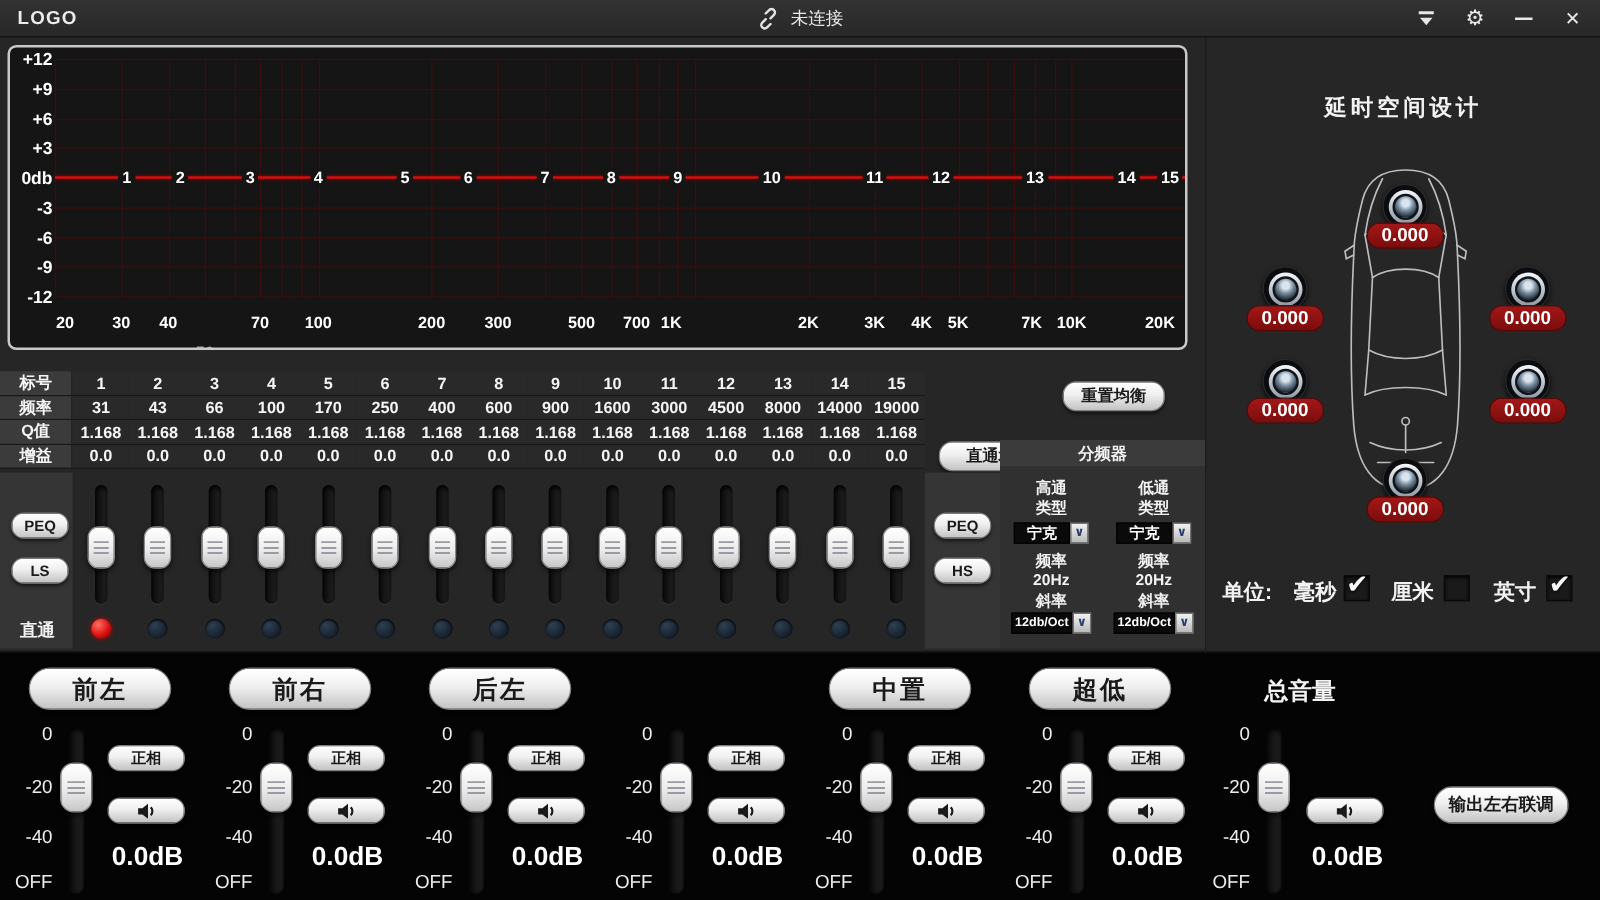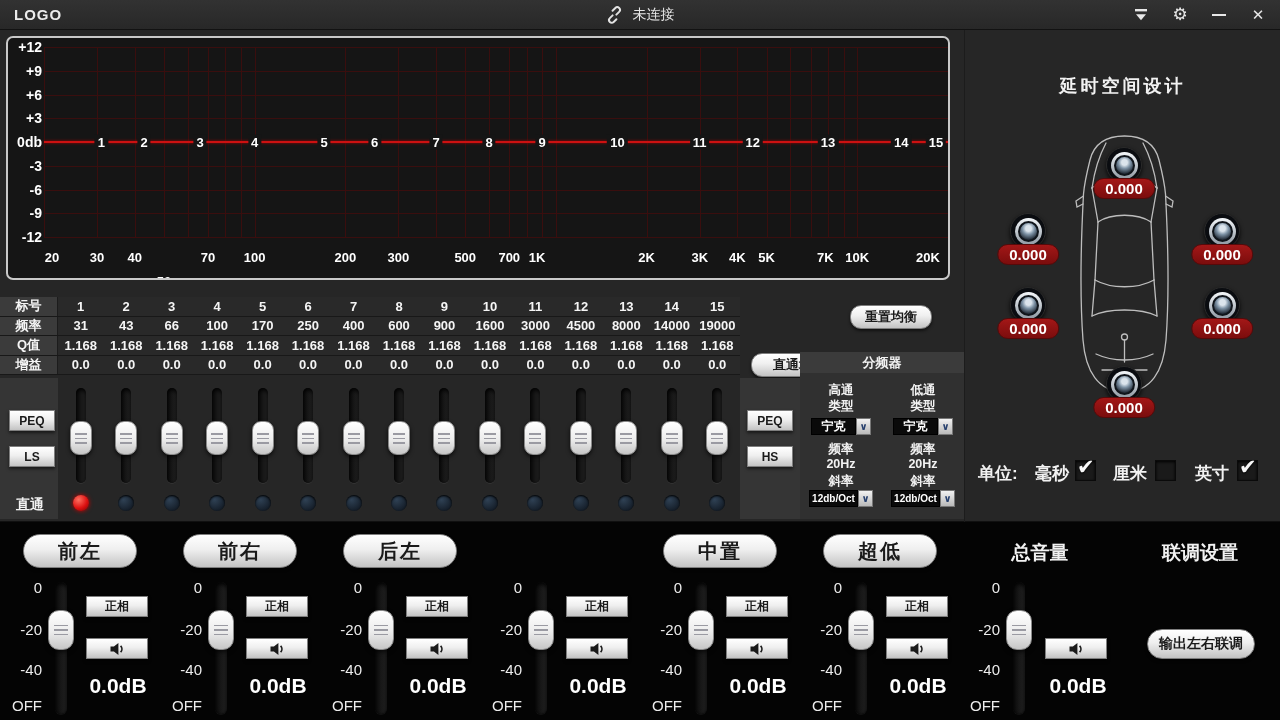--- a/index.html
+++ b/index.html
@@ -43,21 +43,21 @@
   .tcell { flex:1; background:#292929; display:flex; align-items:center; justify-content:center;
     font-size:13px; font-weight:bold; color:#f5f5f5; }
 
   
   .pill { background:linear-gradient(180deg,#ffffff 0%,#efefef 45%,#c3c3c3 100%);
     border:1px solid #7e7e7e; border-radius:12px; color:#1a1a1a; font-weight:bold;
     display:flex; align-items:center; justify-content:center;
     box-shadow:0 2px 3px rgba(0,0,0,.55), inset 0 1px 0 #fff; cursor:default; }
   .pill-big { border-radius:17px; font-size:20px; letter-spacing:2px; }
   .pill-sm { border-radius:11px; font-size:13px; }
-  .pill-xs { border-radius:0; font-size:12px; }
+  .pill-xs { border-radius:10px; font-size:12px; }
 
   
   .col-bg { position:absolute; background:#353535; }
   .track { position:absolute; background:linear-gradient(90deg,#0b0b0b,#242424);
     border-radius:6px; box-shadow:inset 0 2px 4px #000, 0 1px 0 rgba(255,255,255,.06); }
   .thumb { position:absolute; background:linear-gradient(180deg,#ffffff 0%,#ececec 55%,#c6c6c6 100%);
     border:1px solid #8a8a8a; box-shadow:0 2px 4px rgba(0,0,0,.7);
     display:flex; align-items:center; justify-content:center; }
   .thumb-lines { width:60%; height:11px;
     background:repeating-linear-gradient(to bottom,#9a9aa2 0 1.5px,transparent 1.5px 4.5px); }
@@ -679,20 +679,19 @@
         </div>
         <div class="pill pill-xs" style="position: absolute; left: 85px; top: 116px; width: 62px; height: 21px;">
           <svg class="mute-ico" width="17" height="14" viewBox="0 0 17 14">
             <path d="M1.5 4.5 h3.4 L9.4 1 v12 L4.9 9.5 H1.5 z" fill="#1a1a1a"></path>
             <path d="M11.6 3.8 a4.6 4.6 0 0 1 0 6.4" stroke="#1a1a1a" stroke-width="1.7" fill="none"></path>
           </svg>
         </div>
         <div class="gain-val" style="left: 80px; top: 152px; width: 76px;">0.0dB</div>
       </div>
       <div class="strip" style="left: 1120px;">
-        <div class="strip-title" style="top: 18px;">联调设置</div>
         <div class="pill pill-sm" style="position: absolute; left: 27px; top: 107px; width: 108px; height: 30px; border-radius: 15px; font-size: 14px;">
           <div class="misc-btn-label">输出左右联调</div>
         </div>
       </div>
     </div>
 
 </div>
 
 </body></html>

